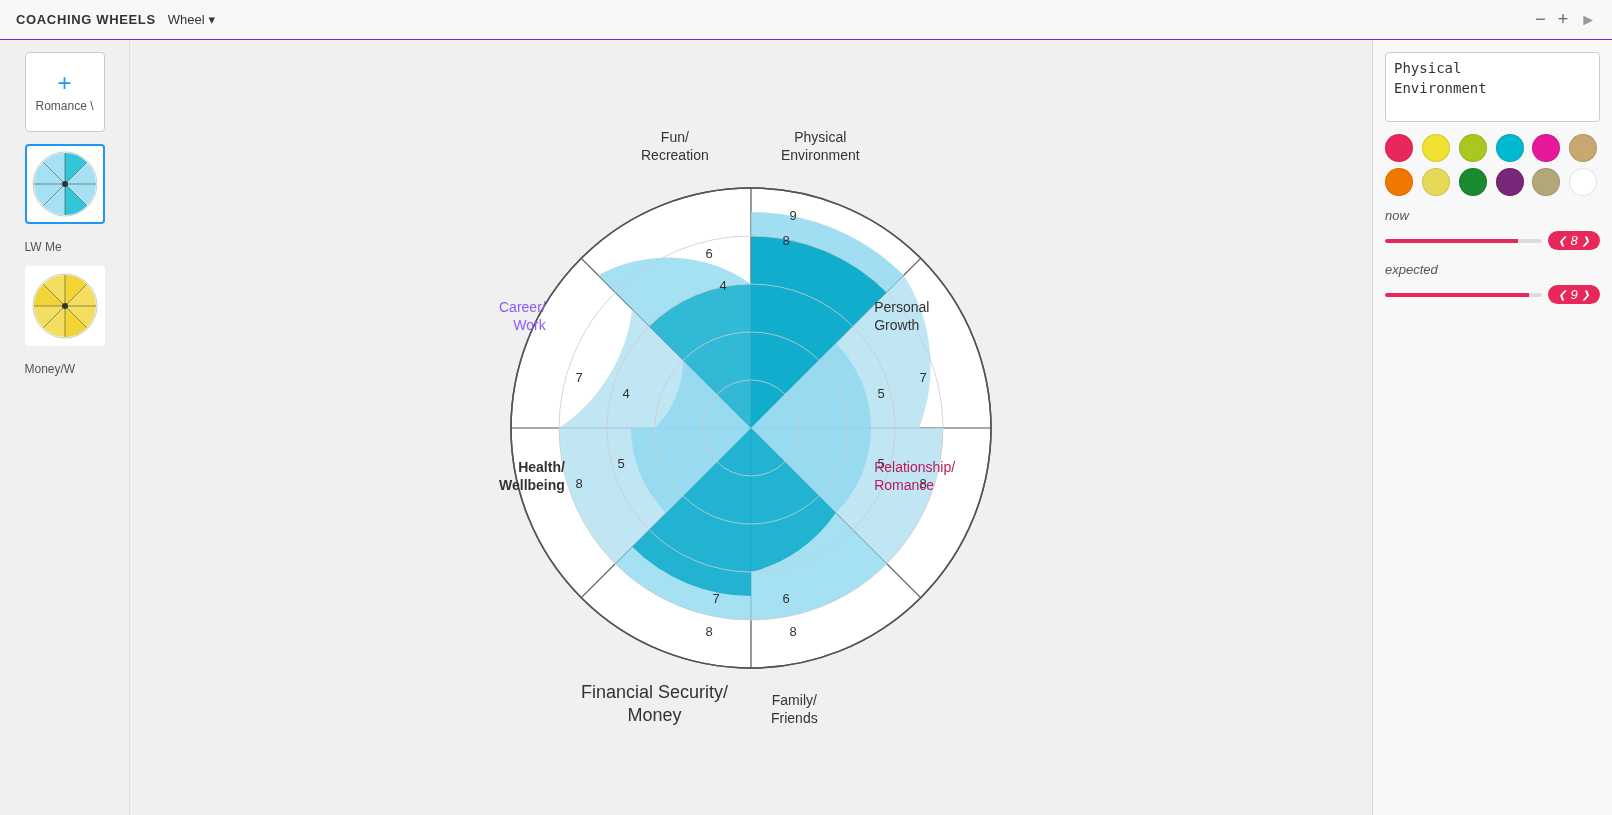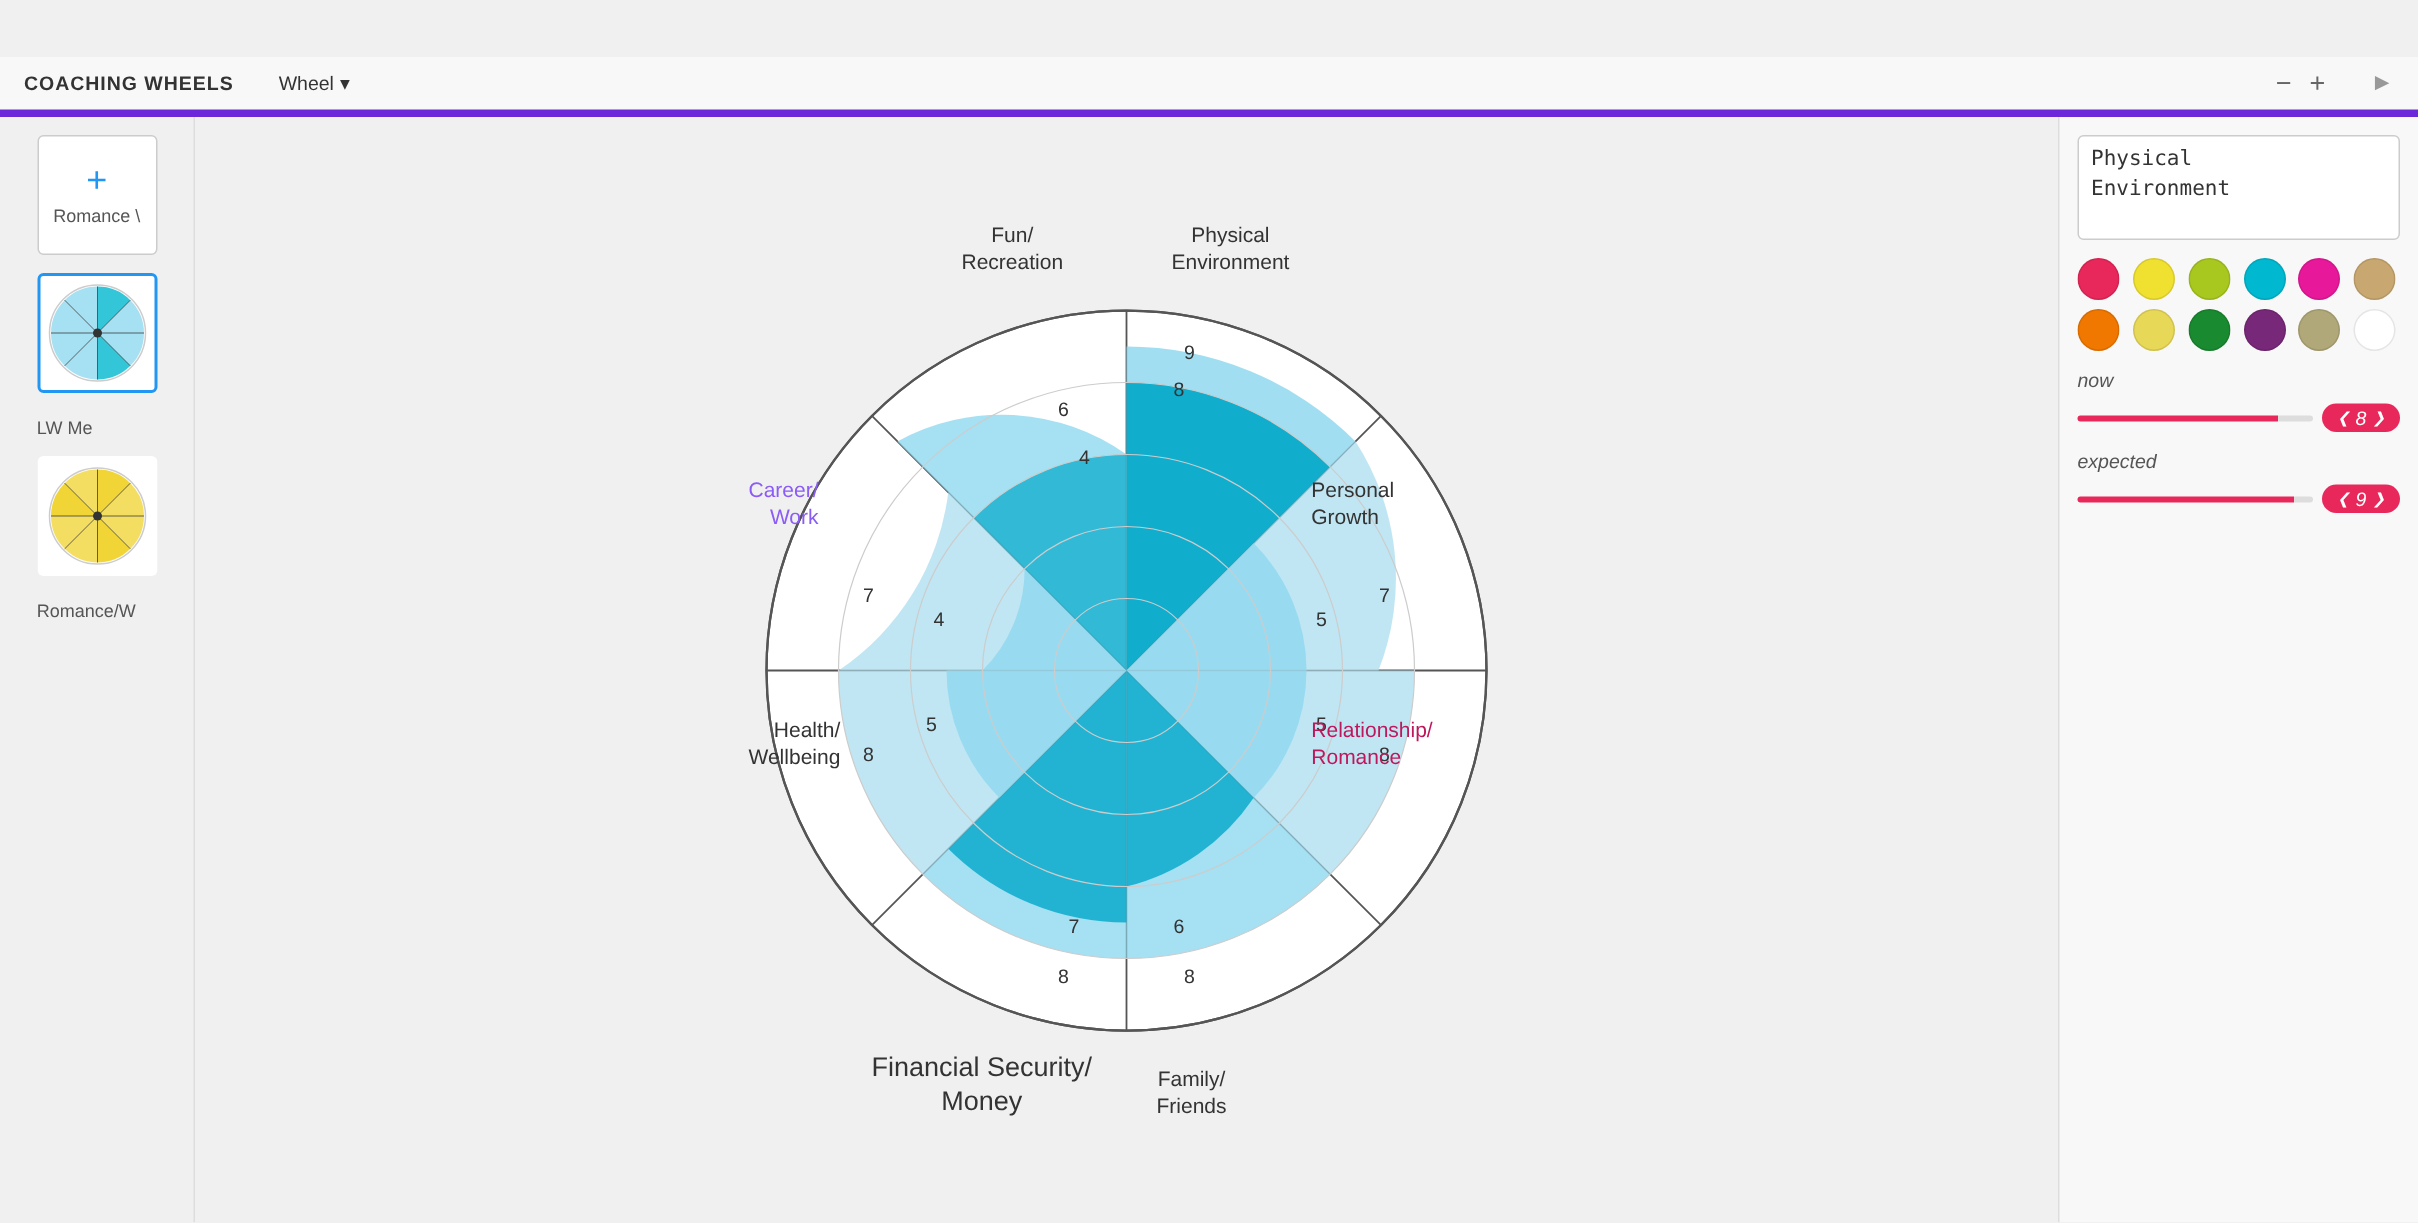--- a/index.html
+++ b/index.html
@@ -9,28 +9,27 @@
       width: 1612px;
       height: 815px;
       overflow: hidden;
       display: flex;
       flex-direction: column;
     }
 
     
     #topnav {
       background: #f8f8f8;
-      border-bottom: 5px solid #6d28d9;
+      border-bottom: 1px solid #6d28d9;
       height: 40px;
       display: flex;
       align-items: center;
       padding: 0 16px;
-      gap: 30px;
+      gap: 12px;
       flex-shrink: 0;
-      margin-top: 38px;
     }
     #topnav .app-title {
       font-size: 13px;
       font-weight: bold;
       letter-spacing: 0.05em;
       color: #333;
     }
     #topnav .wheel-menu {
       font-size: 13px;
       color: #333;
@@ -280,21 +279,21 @@
           <path d="M35,35 L13.1,56.9 A31,31 0 0,1 4,35 Z" fill="#F0D020" opacity="0.7"></path>
           <path d="M35,35 L4,35 A31,31 0 0,1 13.1,13.1 Z" fill="#F0D020" opacity="0.9"></path>
           <path d="M35,35 L13.1,13.1 A31,31 0 0,1 35,4 Z" fill="#F0D020" opacity="0.7"></path>
           <line x1="35" y1="4" x2="35" y2="66" stroke="#333" stroke-width="0.5"></line>
           <line x1="4" y1="35" x2="66" y2="35" stroke="#333" stroke-width="0.5"></line>
           <line x1="13.1" y1="13.1" x2="56.9" y2="56.9" stroke="#333" stroke-width="0.5"></line>
           <line x1="56.9" y1="13.1" x2="13.1" y2="56.9" stroke="#333" stroke-width="0.5"></line>
           <circle cx="35" cy="35" r="3" fill="#333"></circle>
         </svg>
       </div>
-      <span class="wheel-label">Romance/W</span>
+      <span class="wheel-label">Money/W</span>
     </div>
   </div>
 
   <div id="canvas">
     <div class="wheel-container">
 
       <svg width="560" height="620" viewBox="-280 -310 560 620">
 
         <circle cx="0" cy="0" r="240" fill="white" stroke="#555" stroke-width="1.5"></circle>
 
@@ -372,21 +371,21 @@
       </div>
       <div style="position:absolute; top:50%; left:72%; transform:translateY(30px); text-align:left; font-size:14px; color:#be185d; line-height:1.3;">
         Relationship/<br>Romance
       </div>
       <div style="position:absolute; bottom:10px; left:50%; transform:translateX(20px); text-align:center; font-size:14px; color:#333; line-height:1.3;">
         Family/<br>Friends
       </div>
       <div style="position:absolute; bottom:10px; left:50%; transform:translateX(-170px); text-align:center; font-size:18px; color:#333; line-height:1.3;">
         Financial Security/<br>Money
       </div>
-      <div style="position:absolute; top:50%; left:5%; transform:translateY(30px); text-align:right; font-size:14px; color:#333; line-height:1.3;">
+      <div style="position:absolute; top:50%; left:5%; transform:translateY(30px); text-align:right; font-size:14px; color:#333; line-height:1.3;font-weight:bold;">
         Health/<br>Wellbeing
       </div>
       <div style="position:absolute; top:50%; left:5%; transform:translateY(-130px); text-align:right; font-size:14px; color:#8b5cf6; line-height:1.3;">
         Career/<br>Work
       </div>
     </div>
   </div>
 
   <div id="rightpanel">
     <textarea class="segment-name-box" style="">Physical

